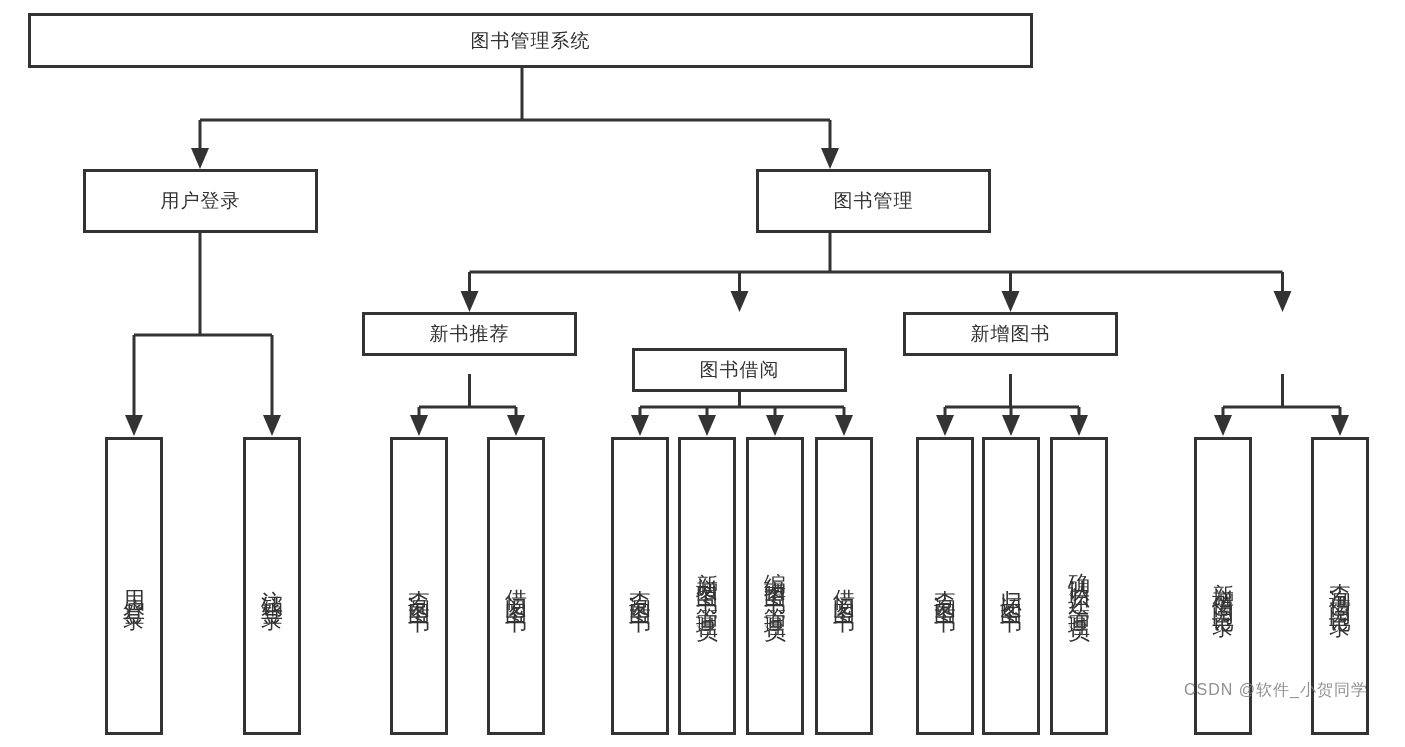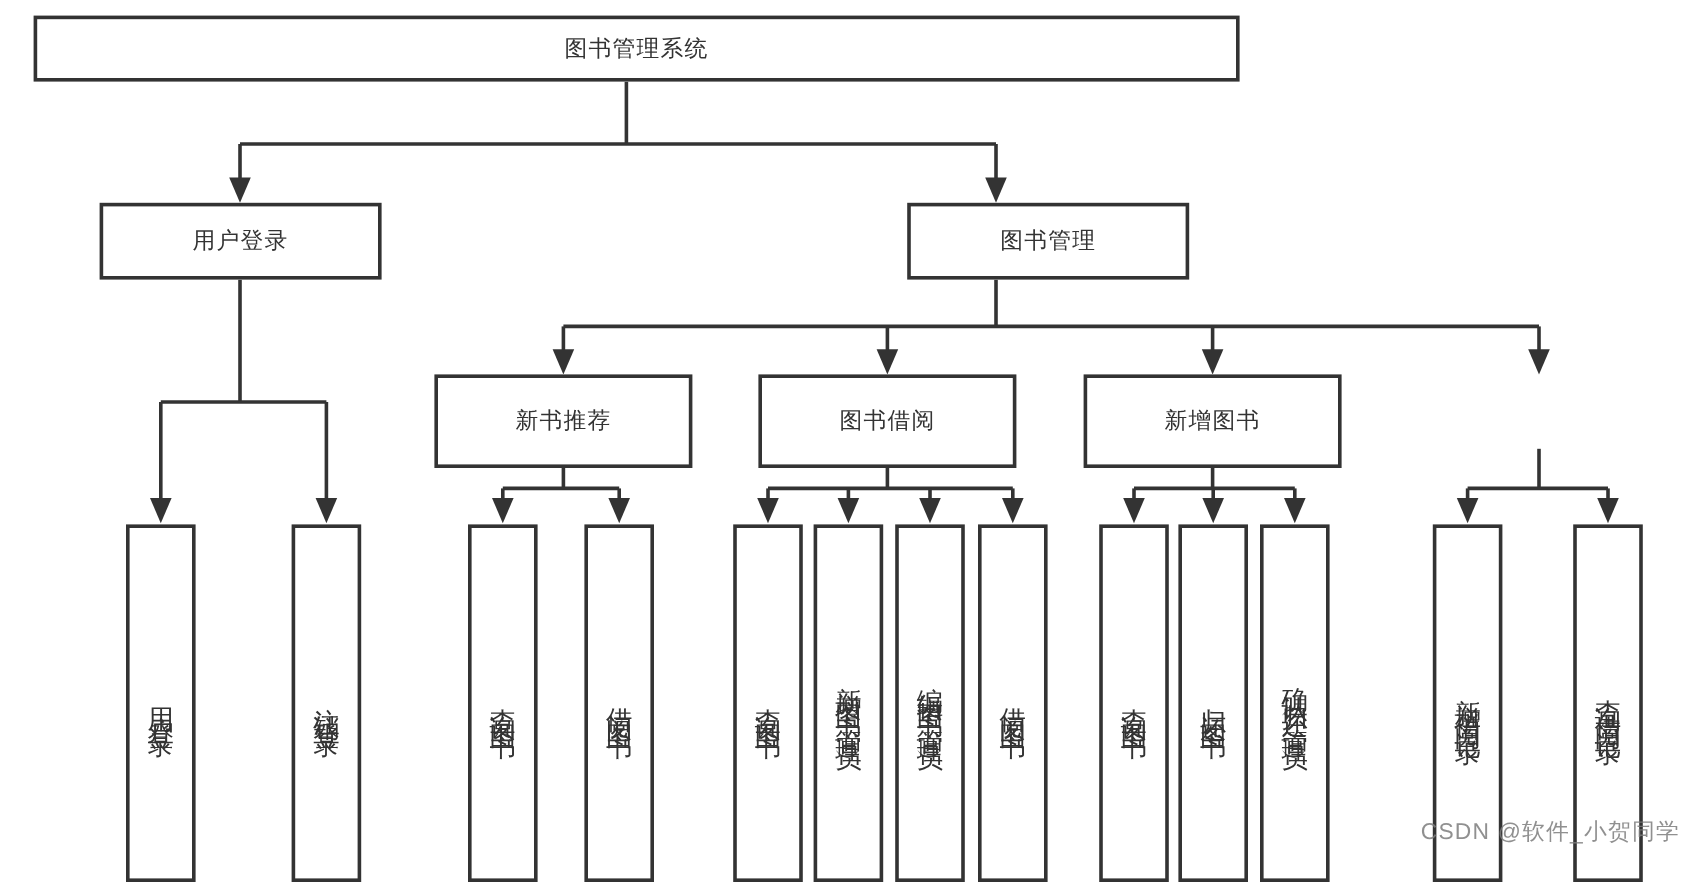--- a/index.html
+++ b/index.html
@@ -18,33 +18,33 @@
     background:#ffffff;
     display:flex;
     align-items:center;
     justify-content:center;
     color:#333333;
     z-index:1;
   }
   .node.h{font-size:19px;letter-spacing:1px;}
   .node.root{left:28px;top:13px;width:1005px;height:55px;}
   .node.lvl2{height:64px;top:169px;width:235px;}
-  .node.lvl3{height:78px;top:312px;width:215px;}
+  .node.lvl3{height:44px;top:312px;width:215px;}
   .node.leaf{
     top:437px;width:58px;height:298px;
     font-size:22px;
     writing-mode:vertical-rl;
     text-orientation:mixed;
     letter-spacing:7px;
     line-height:1;
   }
   .watermark{
     position:absolute;
     left:1184px;top:680px;
-    font-size:19px;
+    font-size:16px;
     color:rgba(125,125,125,0.85);
     z-index:3;
     white-space:nowrap;
     letter-spacing:1px;
   }
 </style>
 </head>
 <body>
 
 <div class="canvas">
@@ -117,21 +117,21 @@
       <polygon points="1331,415 1349,415 1340,436"></polygon>
     </g>
   </svg>
 
   <div class="node h root">图书管理系统</div>
 
   <div class="node h lvl2" style="left:83px;">用户登录</div>
   <div class="node h lvl2" style="left:712px;margin-left:44px;">图书管理</div>
 
   <div class="node h lvl3" style="left:362px;">新书推荐</div>
-  <div class="node h lvl3" style="left:632px;">图书借阅</div>
+  <div class="node h lvl3" style="left:632px;margin-top:36px;">图书借阅</div>
   <div class="node h lvl3" style="left:903px;">新增图书</div>
 
   <div class="node leaf" style="left:105px;">用户登录</div>
   <div class="node leaf" style="left:243px;">注销登录</div>
 
   <div class="node leaf" style="left:390px;">查询图书</div>
   <div class="node leaf" style="left:487px;">借阅图书</div>
 
   <div class="node leaf" style="left:611px;">查询图书</div>
   <div class="node leaf" style="left:678px;">新增图书（管理员）</div>

